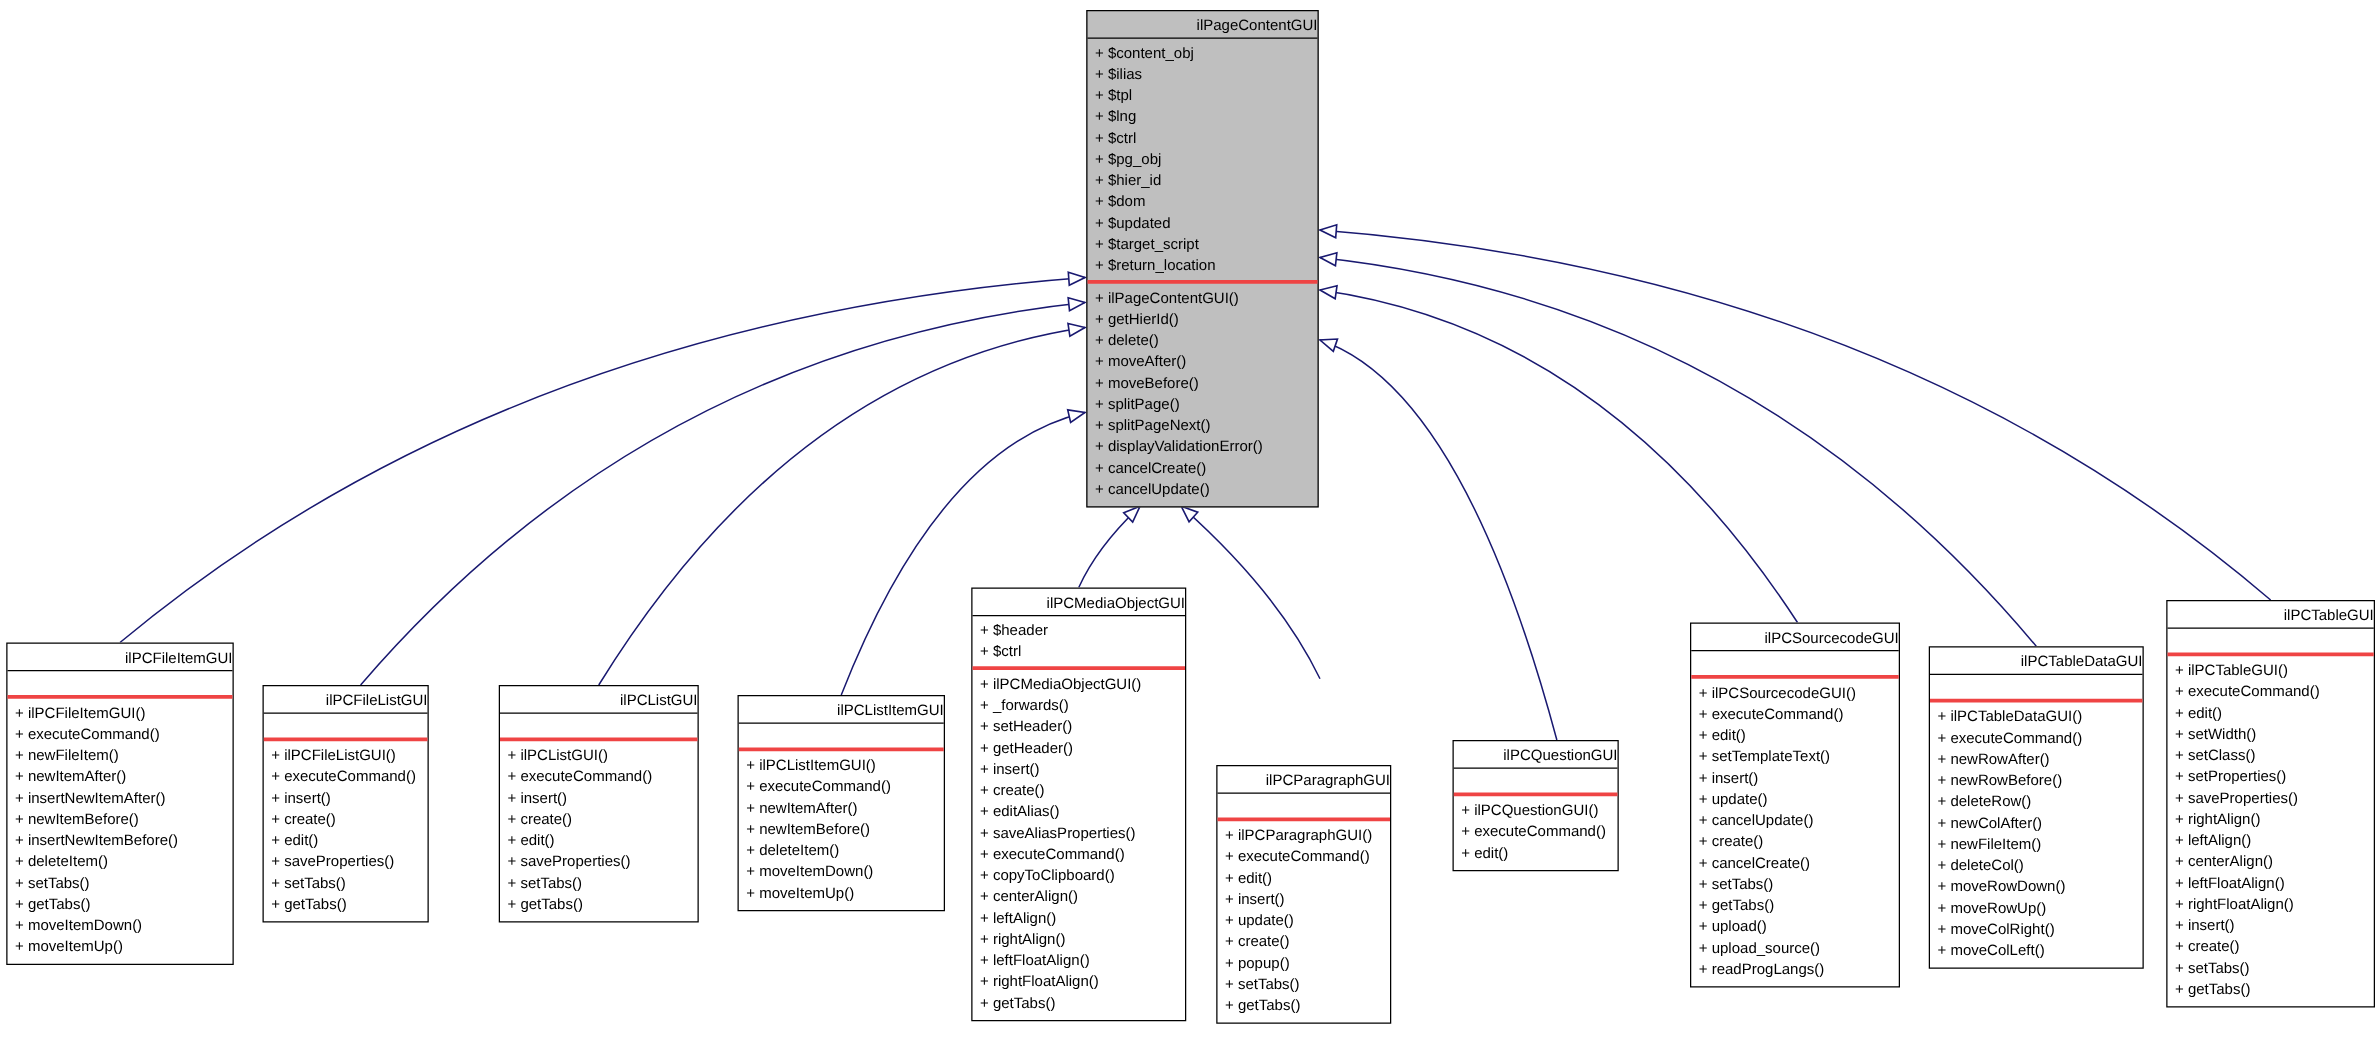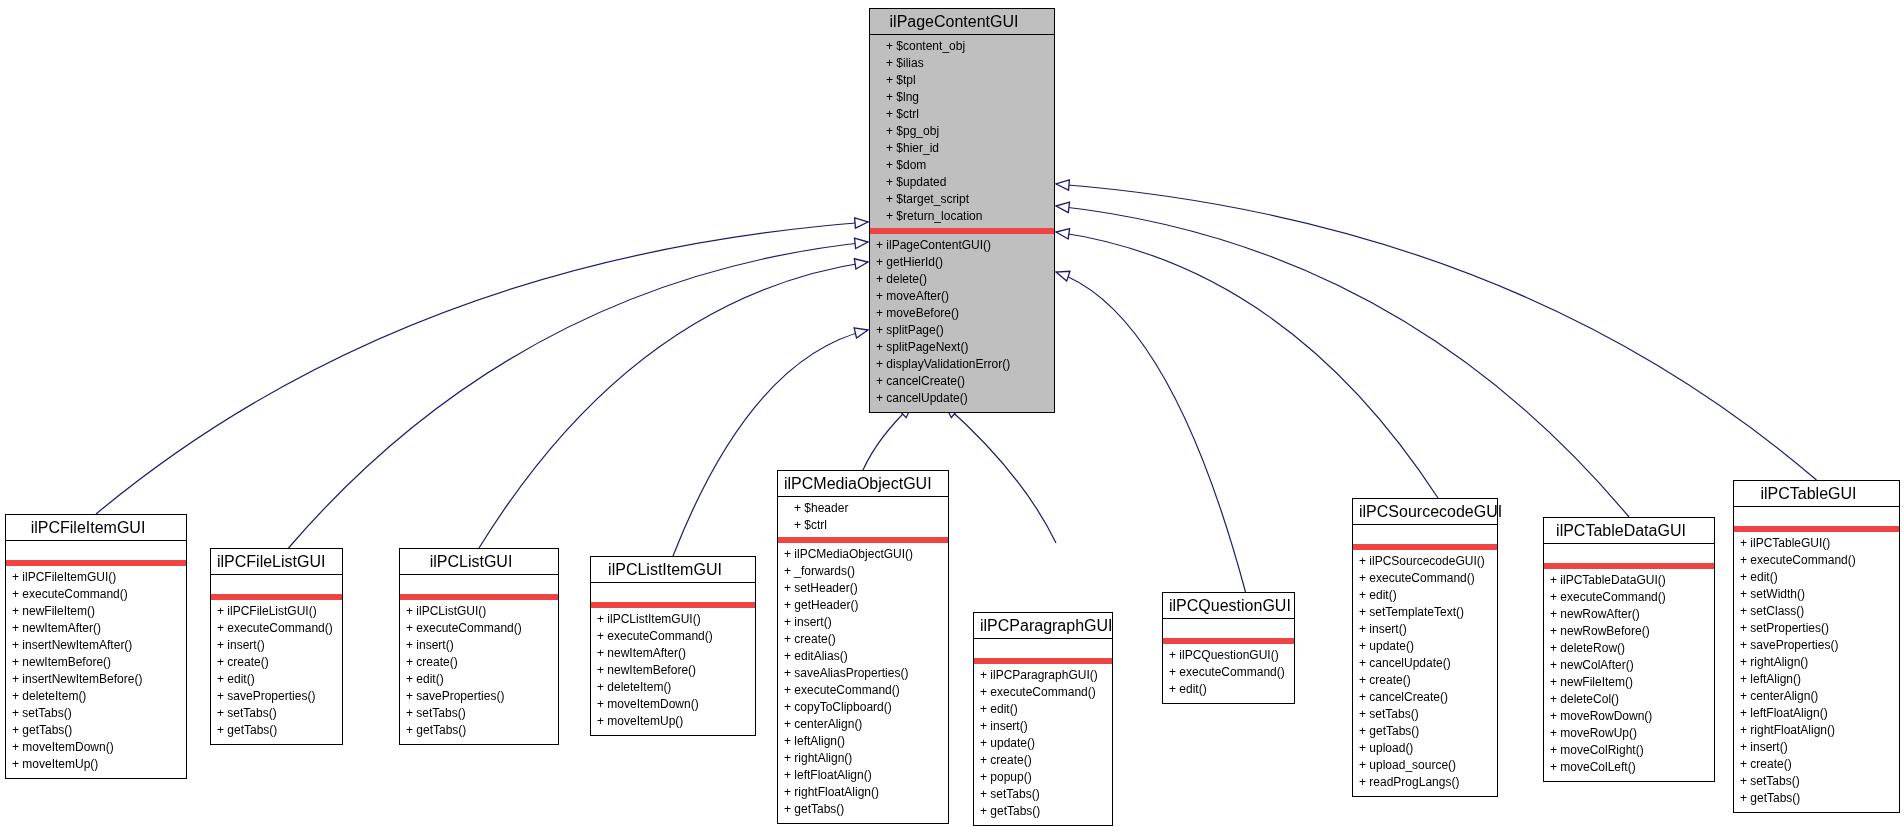--- a/index.html
+++ b/index.html
@@ -24,30 +24,30 @@
   .uml-box {
     position: absolute;
     border: 1px solid #000000;
     background: #ffffff;
     z-index: 2;
     box-sizing: border-box;
     cursor: pointer;
   }
   .uml-box.highlight { background: #bfbfbf; }
   .uml-title {
-    font-size: 16px;
-    text-align: center;
-    padding: 4px 22px 3px 6px;
+    font-size: 12px;
+    text-align: right;
+    padding: 4px 0 3px 6px;
     border-bottom: 1px solid #000000;
     white-space: nowrap;
     color: #000000;
   }
   .uml-attrs {
-    border-bottom: 6px solid #ef4444;
-    padding: 3px 16px;
+    border-bottom: 3px solid #ef4444;
+    padding: 3px 6px;
     min-height: 13px;
   }
   .uml-methods {
     padding: 3px 6px 5px 6px;
   }
   .uml-line {
     font-size: 12px;
     line-height: 17px;
     white-space: nowrap;
     color: #000000;
@@ -206,21 +206,21 @@
       </div>
       <div class="uml-box" style="left: 1162px; top: 592px; width: 133px;">
         <div class="uml-title">ilPCQuestionGUI</div>
         <div class="uml-attrs"></div>
         <div class="uml-methods">
           <div class="uml-line">+ ilPCQuestionGUI()</div>
           <div class="uml-line">+ executeCommand()</div>
           <div class="uml-line">+ edit()</div>
         </div>
       </div>
-      <div class="uml-box" style="left: 1352px; top: 498px; width: 146px;">
+      <div class="uml-box" style="left: 1352px; top: 498px; width: 168px;">
         <div class="uml-title">ilPCSourcecodeGUI</div>
         <div class="uml-attrs"></div>
         <div class="uml-methods">
           <div class="uml-line">+ ilPCSourcecodeGUI()</div>
           <div class="uml-line">+ executeCommand()</div>
           <div class="uml-line">+ edit()</div>
           <div class="uml-line">+ setTemplateText()</div>
           <div class="uml-line">+ insert()</div>
           <div class="uml-line">+ update()</div>
           <div class="uml-line">+ cancelUpdate()</div>

